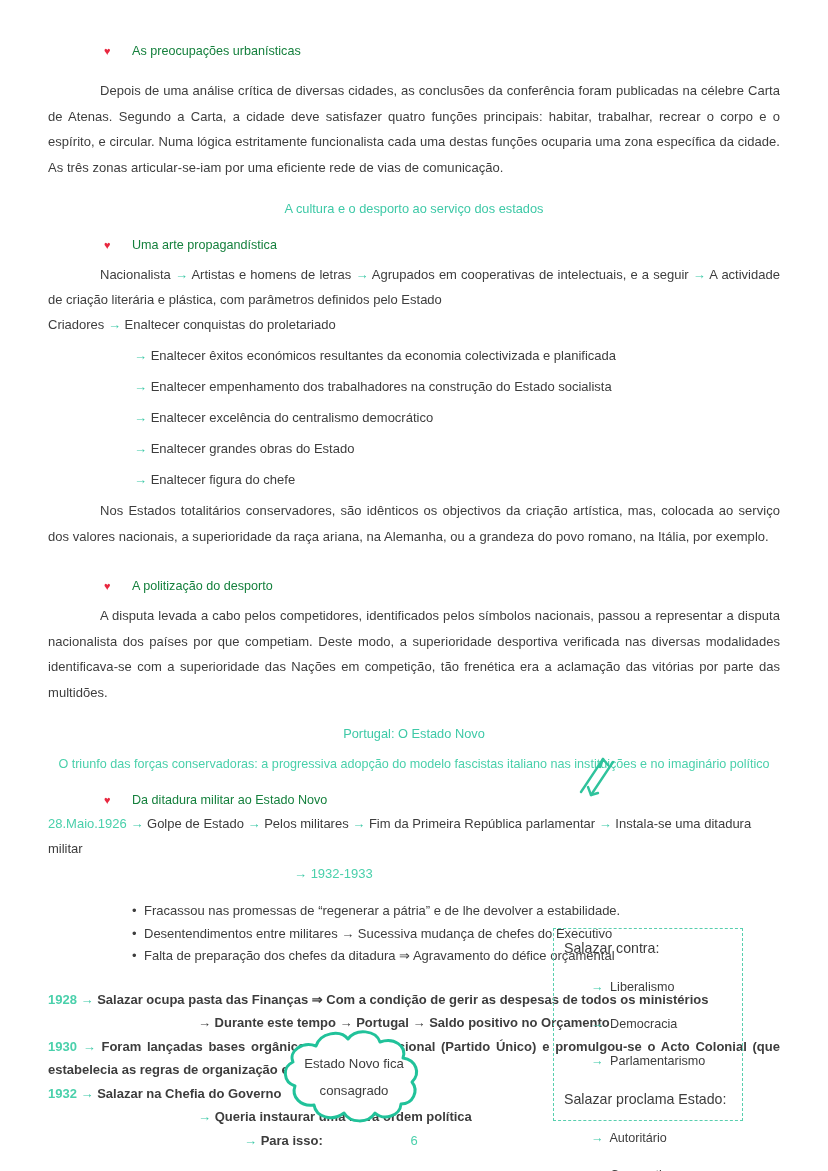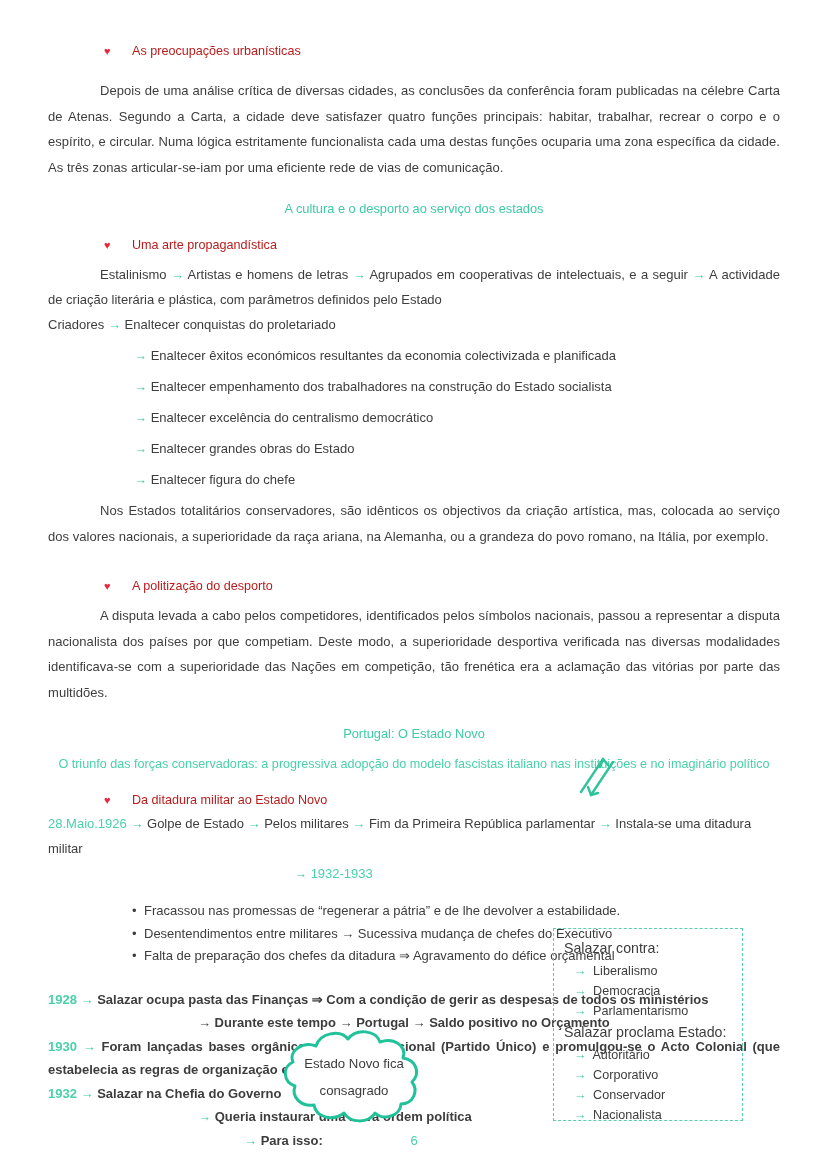--- a/index.html
+++ b/index.html
@@ -42,21 +42,21 @@
     height: 22px;
   }
   .heart {
     color: #e8273f;
     font-size: 11px;
     width: 28px;
     flex: 0 0 28px;
     line-height: 22px;
   }
   .hbullet .htext {
-    color: #b91c1c;
+    color: #15803d;
     font-size: 12.6px;
     line-height: 22px;
   }
 
   
   .teal-right {
     color: #3ec9a7;
     font-size: 12.8px;
     text-align: center;
     line-height: 22px;
@@ -135,21 +135,21 @@
   .sb-title {
     font-size: 14.2px;
     color: #3d3d3d;
     line-height: 23px;
     margin: 0 0 1px 0;
   }
   .sb-item {
     font-size: 12.6px;
     color: #3d3d3d;
     line-height: 20px;
-    margin: 0;
+    margin: 17px;
     padding-left: 10px;
   }
   .sb-item .arr { margin-right: 3px; }
 
   
   .cloud-wrap {
     position: absolute;
     left: 274px;
     top: 1026px;
     width: 160px;
@@ -217,21 +217,21 @@
   <div class="sp6"></div>
 
   <div class="hbullet">
     <span class="heart">♥</span>
     <span class="htext">Uma arte propagandística</span>
   </div>
 
   <div class="sp6"></div>
 
   <p class="flow">
-    <span>Estalinismo</span>
+    <span>Nacionalista</span>
     <span class="arr">→</span>
     <span>Artistas e homens de letras</span>
     <span class="arr">→</span>
     <span>Agrupados em cooperativas de intelectuais, e a seguir</span>
     <span class="arr">→</span>
     <span>A actividade de criação literária e plástica, com parâmetros definidos pelo Estado</span>
   </p>
 
   <p class="arrowline">
     <span>Criadores</span>

